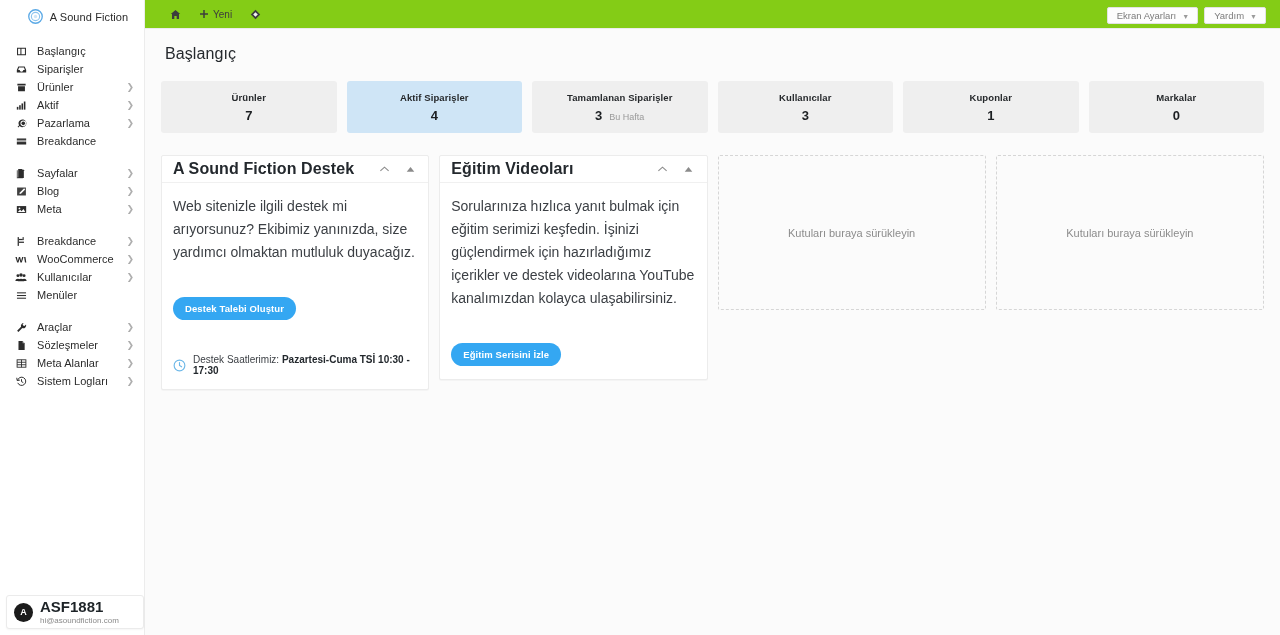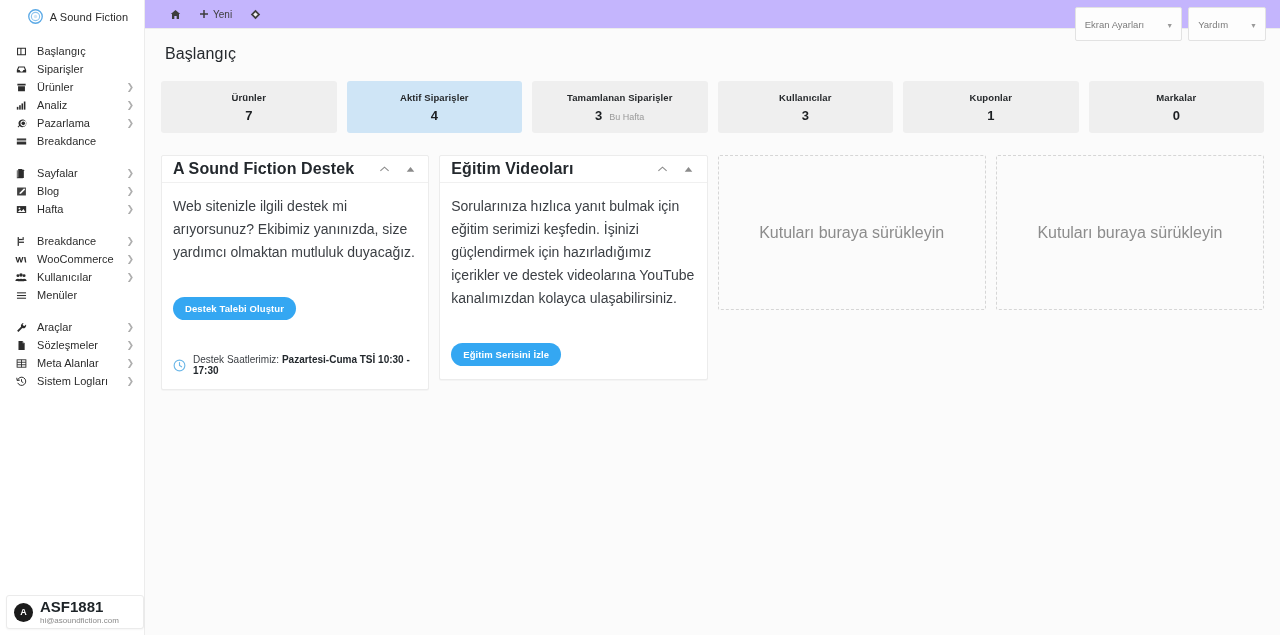--- a/index.html
+++ b/index.html
@@ -140,21 +140,21 @@
     height: 635px;
     background: #fbfbfb;
     display: flex;
     flex-direction: column;
     position: relative;
     min-width: 0;
   }
 
   .adminbar {
     height: 29px;
-    background: #c4b5fd;
+    background: #84cc16;
     border-bottom: 1px solid #ececec;
     display: flex;
     align-items: center;
     padding-left: 16px;
     gap: 0;
     flex: 0 0 29px;
   }
   .ab-item {
     display: flex;
     align-items: center;
@@ -188,23 +188,23 @@
   }
   .pill {
     border: 1px solid #e2e2e2;
     background: #fdfdfd;
     border-radius: 2px;
     font-size: 9.5px;
     color: #7c7c7c;
     padding: 3px 8px 3px 9px;
     display: flex;
     align-items: center;
-    gap: 22px;
+    gap: 6px;
     cursor: pointer;
-    height: 34px;
+    height: 17px;
     white-space: nowrap;
   }
   .pill .caret { font-size: 7px; color: #9a9a9a; transform: translateY(.5px); }
 
   
   .stats {
     display: flex;
     gap: 10px;
     padding: 18px 16px 0 16px;
   }
@@ -315,21 +315,21 @@
   .dropzone {
     border: 1px dashed #d6d6d6;
     border-radius: 2px;
     height: 155px;
     display: flex;
     align-items: center;
     justify-content: center;
     background: transparent;
   }
   .dropzone-text {
-    font-size: 16px;
+    font-size: 11px;
     color: #8c8c8c;
   }
 </style>
 </head>
 <body>
 
 <div class="app">
 
   <aside class="sidebar">
 
@@ -372,21 +372,21 @@
         </div>
         <div class="nav-item">
           <span class="nav-icon">
             <svg width="11" height="11" viewBox="0 0 16 16" fill="currentColor">
                 <rect x="1.2" y="10" width="2.3" height="4"></rect>
                 <rect x="4.6" y="7.6" width="2.3" height="6.4"></rect>
                 <rect x="8" y="5" width="2.3" height="9"></rect>
                 <rect x="11.4" y="2.2" width="2.3" height="11.8"></rect>
               </svg>
           </span>
-          <span class="nav-label">Analiz</span>
+          <span class="nav-label">Aktif</span>
           <span class="nav-caret">❯</span>
         </div>
         <div class="nav-item">
           <span class="nav-icon">
             <svg width="11" height="11" viewBox="0 0 16 16" fill="currentColor">
                 <path d="M10.6 2.2a5.6 5.6 0 1 1-5.2 9.3l-2.1 2.3-1-1 2.2-2.3A5.6 5.6 0 0 1 10.6 2.2m0 1.5a4.1 4.1 0 1 0 0 8.2 4.1 4.1 0 0 0 0-8.2"></path>
                 <circle cx="10.6" cy="7.8" r="2.6"></circle>
               </svg>
           </span>
           <span class="nav-label">Pazarlama</span>
@@ -426,21 +426,21 @@
           <span class="nav-caret">❯</span>
         </div>
         <div class="nav-item">
           <span class="nav-icon">
             <svg width="11" height="11" viewBox="0 0 16 16" fill="currentColor">
                 <path d="M1.2 3h13.6v10H1.2z"></path>
                 <circle cx="5" cy="6.4" r="1.3" fill="#fff"></circle>
                 <path d="M2.5 11.6 6 8.2l2.2 2.2 2.6-3 2.7 4.2z" fill="#fff"></path>
               </svg>
           </span>
-          <span class="nav-label">Hafta</span>
+          <span class="nav-label">Meta</span>
           <span class="nav-caret">❯</span>
         </div>
       </div>
 
       <div class="nav-group">
         <div class="nav-item">
           <span class="nav-icon">
             <svg width="11" height="11" viewBox="0 0 16 16" fill="currentColor">
                 <rect x="2.4" y="1.6" width="1.8" height="12.8"></rect>
                 <rect x="4.2" y="4.2" width="5.6" height="1.8"></rect>

